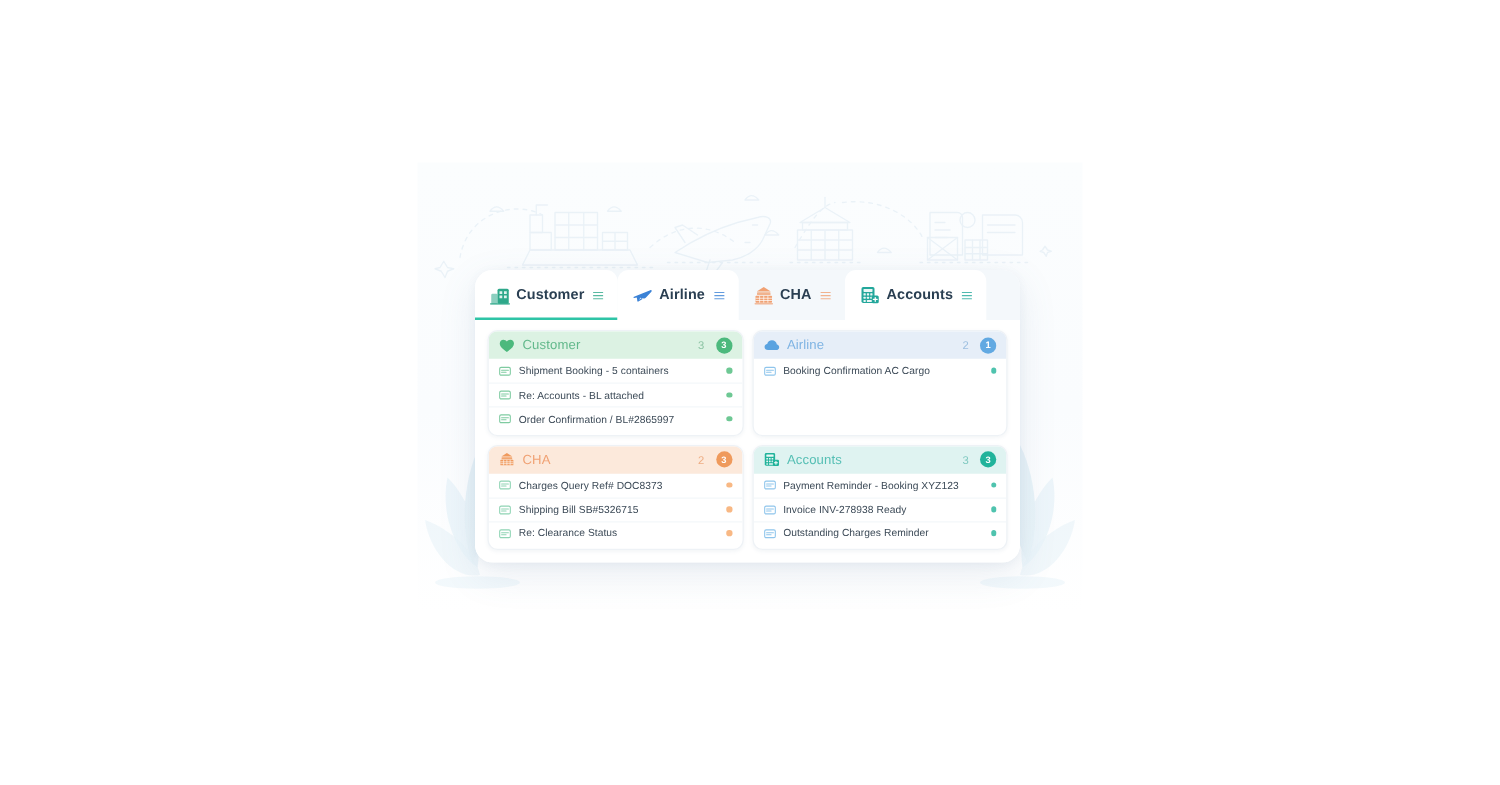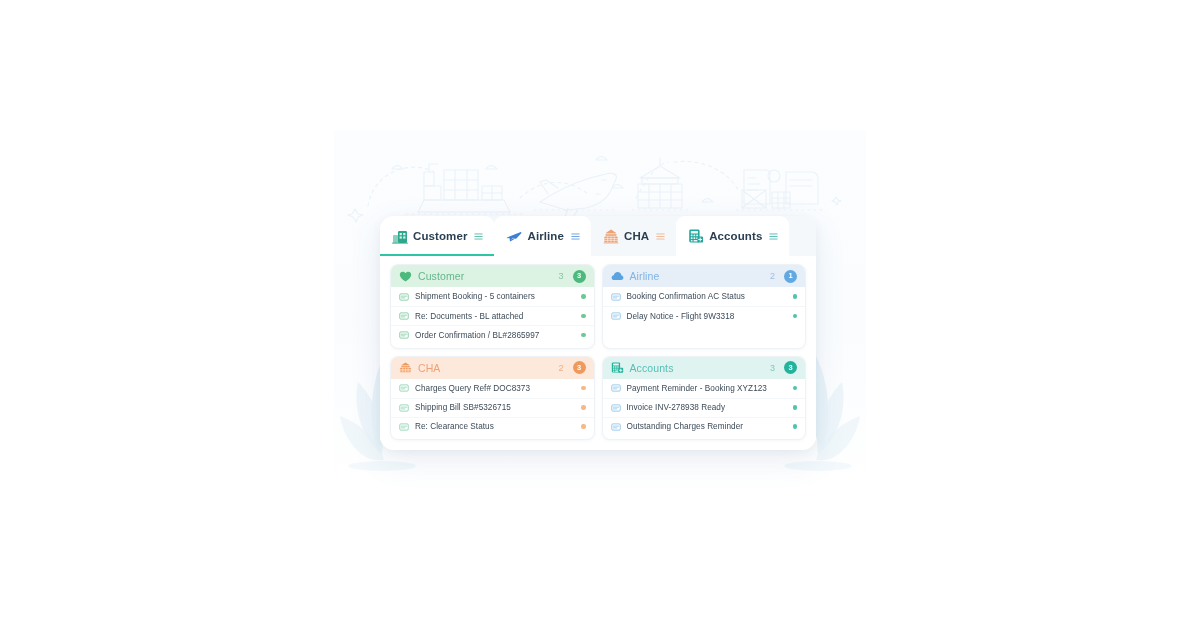--- a/index.html
+++ b/index.html
@@ -351,21 +351,21 @@
                 <path d="M3.6 6.6 H12.4 M3.6 9.4 H9.4" stroke="#7fcba1" stroke-width="1.3" stroke-linecap="round" fill="none"></path>
               </svg>
               <span class="mail-subject">Shipment Booking - 5 containers</span>
               <span class="mail-dot" style="background:#6ec894"></span>
             </div>
             <div class="mail-row">
               <svg class="mail-ico" viewBox="0 0 16 16">
                 <rect x="1.2" y="3" width="13.6" height="10" rx="1.8" fill="none" stroke="#7fcba1" stroke-width="1.4"></rect>
                 <path d="M3.6 6.6 H12.4 M3.6 9.4 H9.4" stroke="#7fcba1" stroke-width="1.3" stroke-linecap="round" fill="none"></path>
               </svg>
-              <span class="mail-subject">Re: Documents - BL attached</span>
+              <span class="mail-subject">Re: Accounts - BL attached</span>
               <span class="mail-dot" style="background:#6ec894"></span>
             </div>
             <div class="mail-row">
               <svg class="mail-ico" viewBox="0 0 16 16">
                 <rect x="1.2" y="3" width="13.6" height="10" rx="1.8" fill="none" stroke="#7fcba1" stroke-width="1.4"></rect>
                 <path d="M3.6 6.6 H12.4 M3.6 9.4 H9.4" stroke="#7fcba1" stroke-width="1.3" stroke-linecap="round" fill="none"></path>
               </svg>
               <span class="mail-subject">Order Confirmation / BL#2865997</span>
               <span class="mail-dot" style="background:#6ec894"></span>
             </div>
@@ -379,29 +379,21 @@
             <span class="card-title" style="color:#7fb4e3">Airline</span>
             <span class="card-count" style="color:#9dbfe0">2</span>
             <span class="card-badge" style="background:#62a9e2">1</span>
           </div>
           <div class="card-body">
             <div class="mail-row">
               <svg class="mail-ico" viewBox="0 0 16 16">
                 <rect x="1.2" y="3" width="13.6" height="10" rx="1.8" fill="none" stroke="#8fc5ec" stroke-width="1.4"></rect>
                 <path d="M3.6 6.6 H12.4 M3.6 9.4 H9.4" stroke="#8fc5ec" stroke-width="1.3" stroke-linecap="round" fill="none"></path>
               </svg>
-              <span class="mail-subject">Booking Confirmation AC Status</span>
-              <span class="mail-dot" style="background:#4fc3ae"></span>
-            </div>
-            <div class="mail-row">
-              <svg class="mail-ico" viewBox="0 0 16 16">
-                <rect x="1.2" y="3" width="13.6" height="10" rx="1.8" fill="none" stroke="#8fc5ec" stroke-width="1.4"></rect>
-                <path d="M3.6 6.6 H12.4 M3.6 9.4 H9.4" stroke="#8fc5ec" stroke-width="1.3" stroke-linecap="round" fill="none"></path>
-              </svg>
-              <span class="mail-subject">Delay Notice - Flight 9W3318</span>
+              <span class="mail-subject">Booking Confirmation AC Cargo</span>
               <span class="mail-dot" style="background:#4fc3ae"></span>
             </div>
           </div>
         </div>
         <div class="card">
           <div class="card-head" style="background:#fce9db">
             <svg class="card-head-ico" viewBox="0 0 16 16">
               <path d="M8 1.8 L13.4 5.2 L2.6 5.2 Z" fill="#f09a5d"></path>
               <rect x="2.8" y="5.8" width="10.4" height="2" rx=".5" fill="#f09a5d" opacity=".85"></rect>
               <rect x="1.6" y="8.4" width="12.8" height="5.4" rx=".6" fill="#f09a5d"></rect>

